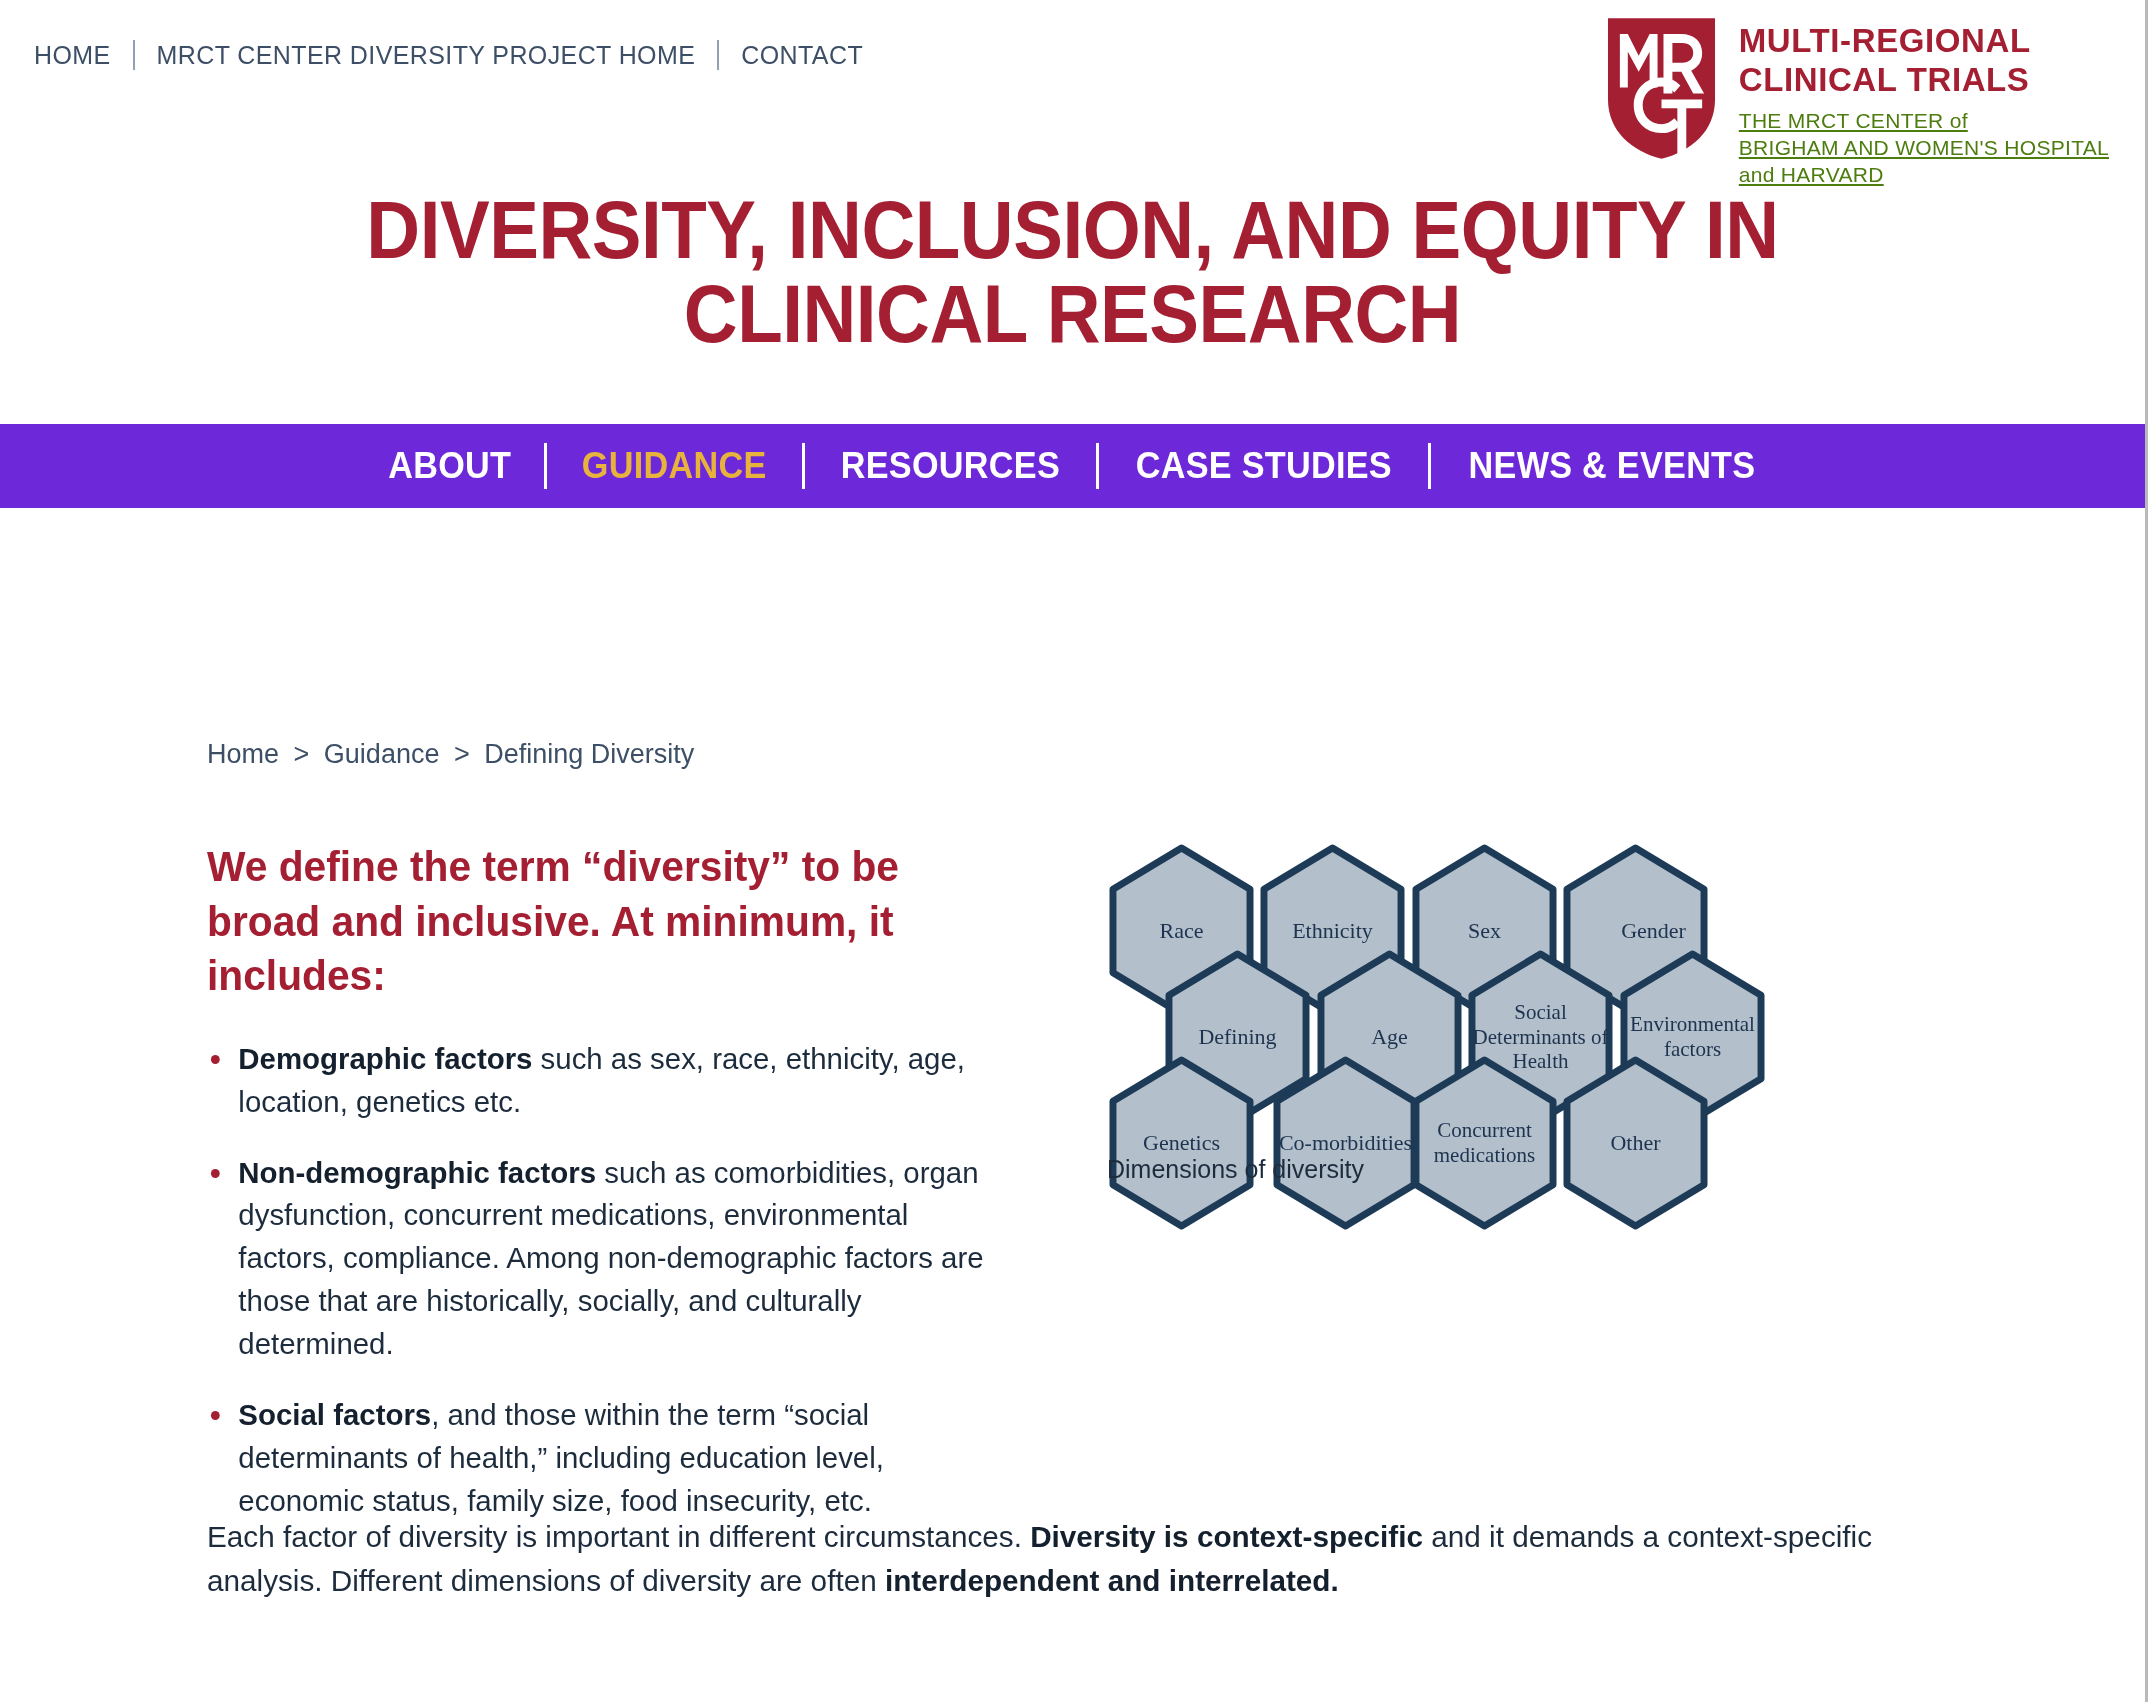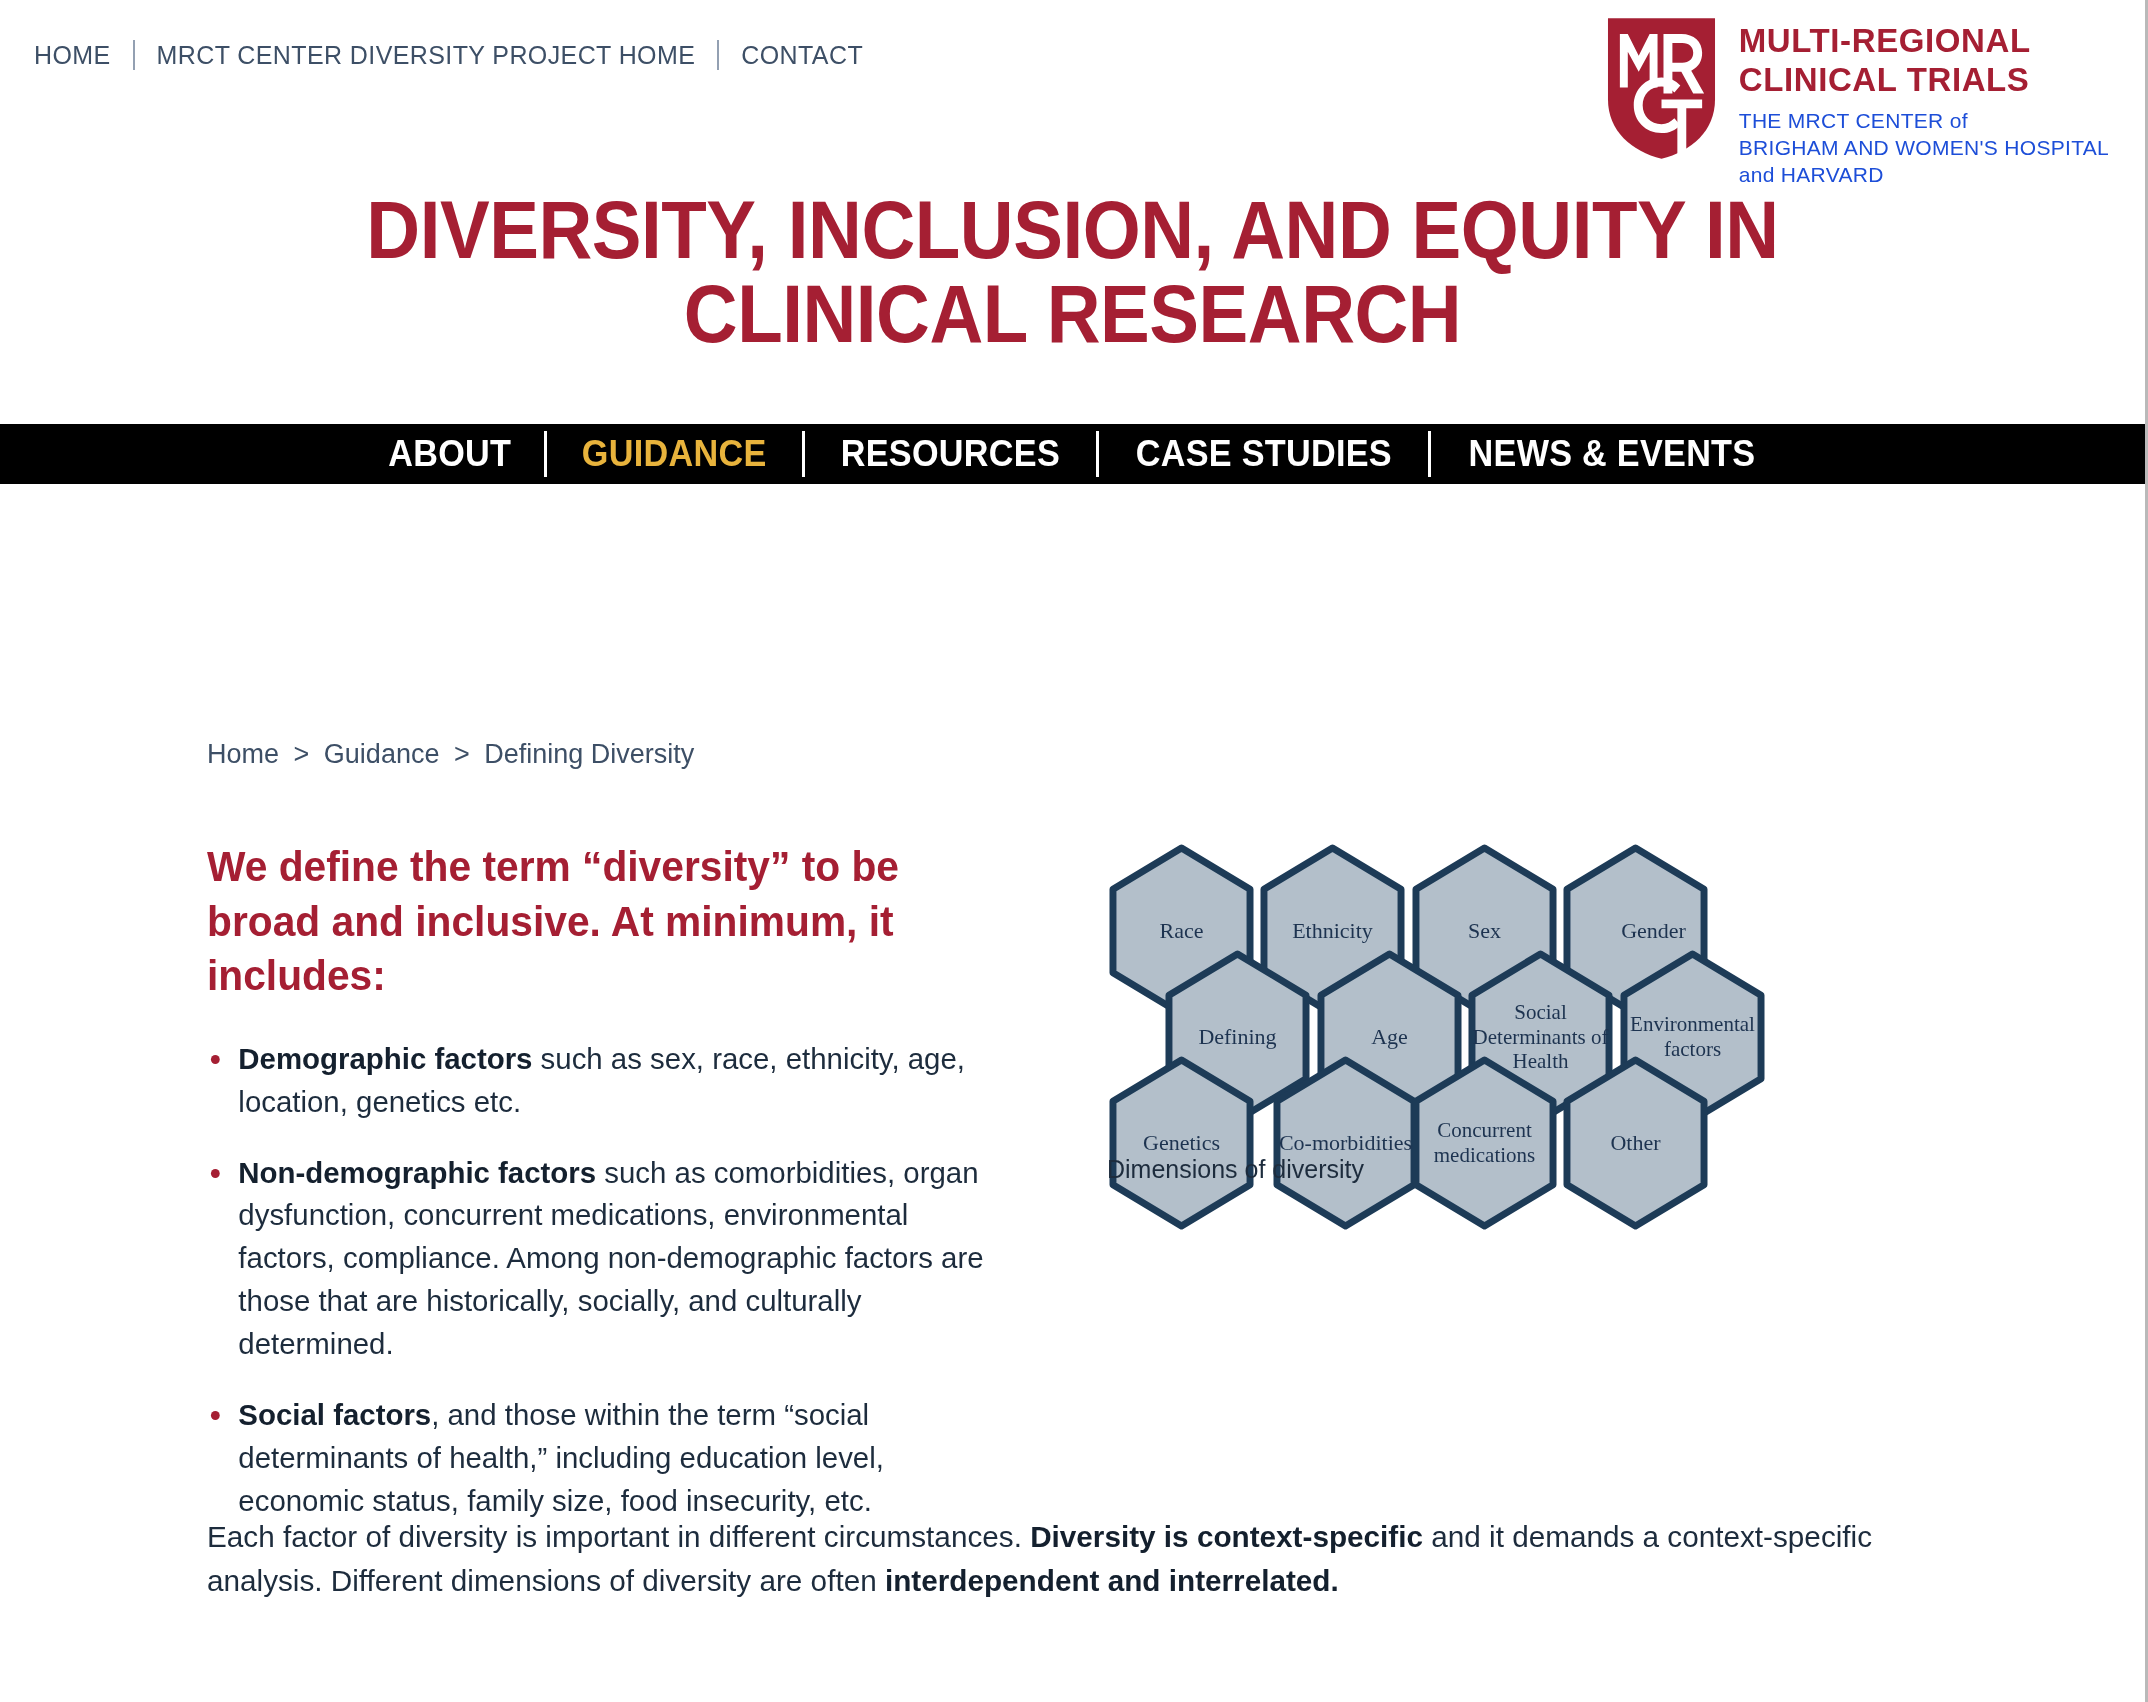--- a/index.html
+++ b/index.html
@@ -59,26 +59,27 @@
   .logo-text { padding-top: 6px; }
   .logo-title {
     color: #A51F33;
     font-size: 33px;
     font-weight: bold;
     letter-spacing: 0.6px;
     line-height: 1.18;
     white-space: nowrap;
   }
   .logo-sub {
-    color: #1d4ed8;
+    color: #4d7c0f;
     font-size: 21px;
     line-height: 1.30;
     letter-spacing: 0.3px;
     margin-top: 7px;
     white-space: nowrap;
+    text-decoration: underline;
   }
 
   
   .site-title {
     position: absolute;
     top: 188px;
     left: 0; right: 0;
     text-align: center;
     color: #A51F33;
     font-size: 81px;
@@ -88,22 +89,22 @@
     letter-spacing: -0.5px;
     padding: 0 119px;
   }
 
   
   .main-nav {
     position: absolute;
     top: 424px;
     left: 0;
     width: 2148px;
-    height: 60px;
-    background: #000000;
+    height: 84px;
+    background: #6d28d9;
     display: flex;
     align-items: center;
     justify-content: center;
   }
   .main-nav .nav-item {
     color: #ffffff;
     font-size: 36px;
     font-weight: bold;
     letter-spacing: 0.3px;
     text-decoration: none;

